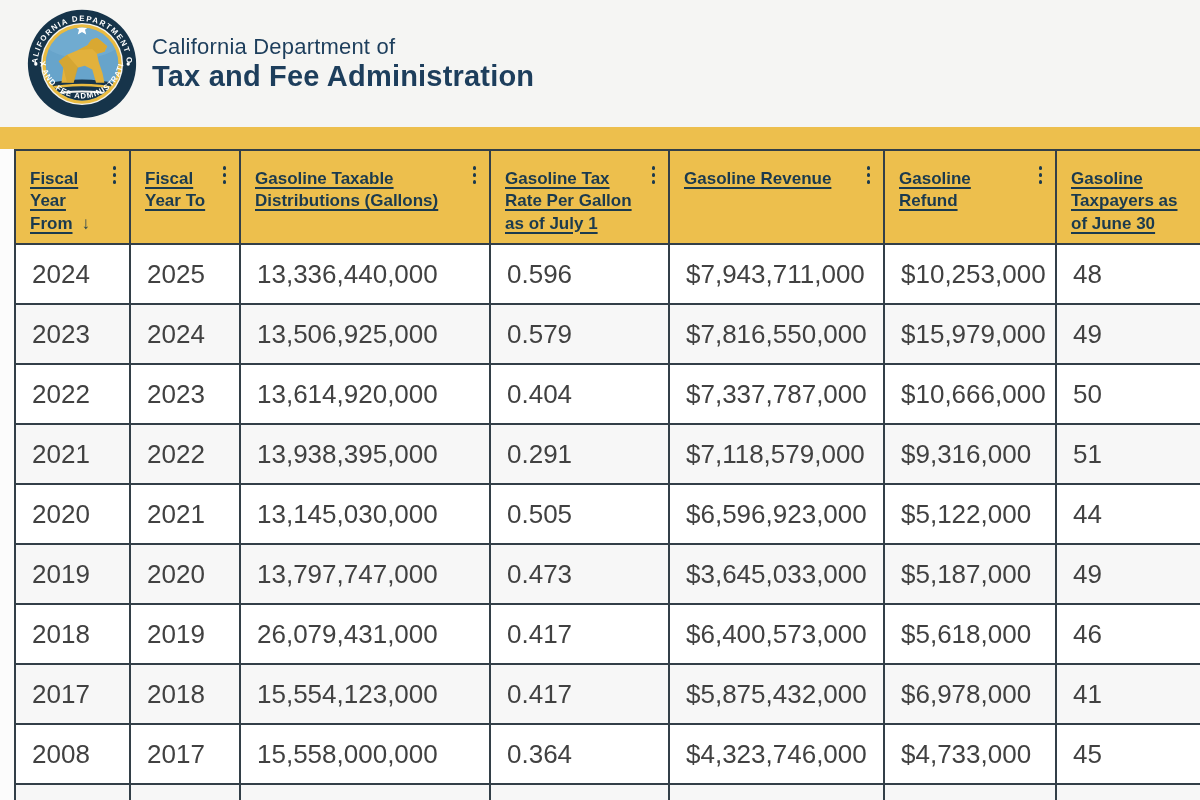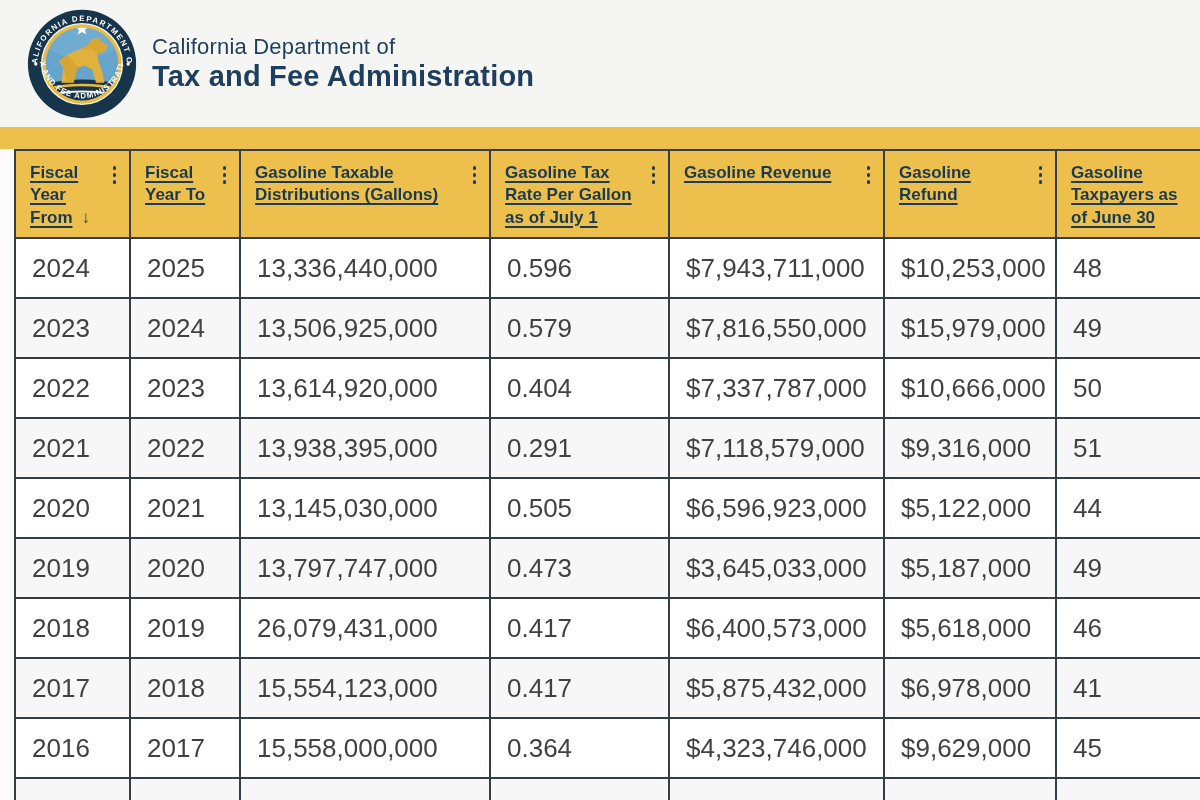--- a/index.html
+++ b/index.html
@@ -20,21 +20,21 @@
 
   
   .accent-band{height:22px;background:var(--gold);}
 
   
   .content{width:1200px;overflow:hidden;}
   table{border-collapse:collapse;table-layout:fixed;margin-left:14px;width:1216px;}
   th,td{border:2px solid var(--border);}
   thead th{
     background:var(--gold);color:var(--header_text);text-align:left;vertical-align:top;
-    position:relative;height:85px;padding:11px 10px 8px 14px;font-size:17px;font-weight:700;line-height:1.32;text-decoration:underline;
+    position:relative;height:85px;padding:17px 10px 8px 14px;font-size:17px;font-weight:700;line-height:1.32;text-decoration:underline;
   }
   .th-link{color:var(--header_text);text-decoration:underline;text-decoration-thickness:1.5px;text-underline-offset:3px;cursor:pointer;}
   .th-label{display:inline-block;}
   th:nth-child(1) .th-label{max-width:72px;}
   th:nth-child(2) .th-label{max-width:70px;}
   th:nth-child(3) .th-label{max-width:222px;}
   th:nth-child(4) .th-label{max-width:140px;}
   th:nth-child(5) .th-label{max-width:176px;}
   th:nth-child(6) .th-label{max-width:90px;}
   th:nth-child(7) .th-label{max-width:122px;}
@@ -227,26 +227,26 @@
           <tr>
             <td>2017</td>
             <td>2018</td>
             <td>15,554,123,000</td>
             <td>0.417</td>
             <td>$5,875,432,000</td>
             <td>$6,978,000</td>
             <td>41</td>
           </tr>
           <tr>
-            <td>2016</td>
+            <td>2008</td>
             <td>2017</td>
             <td>15,558,000,000</td>
             <td>0.364</td>
             <td>$4,323,746,000</td>
-            <td>$9,629,000</td>
+            <td>$4,733,000</td>
             <td>45</td>
           </tr>
           <tr>
           <td></td>
             <td></td>
           <td></td>
             <td></td>
           <td></td>
             <td></td>
           <td></td>

